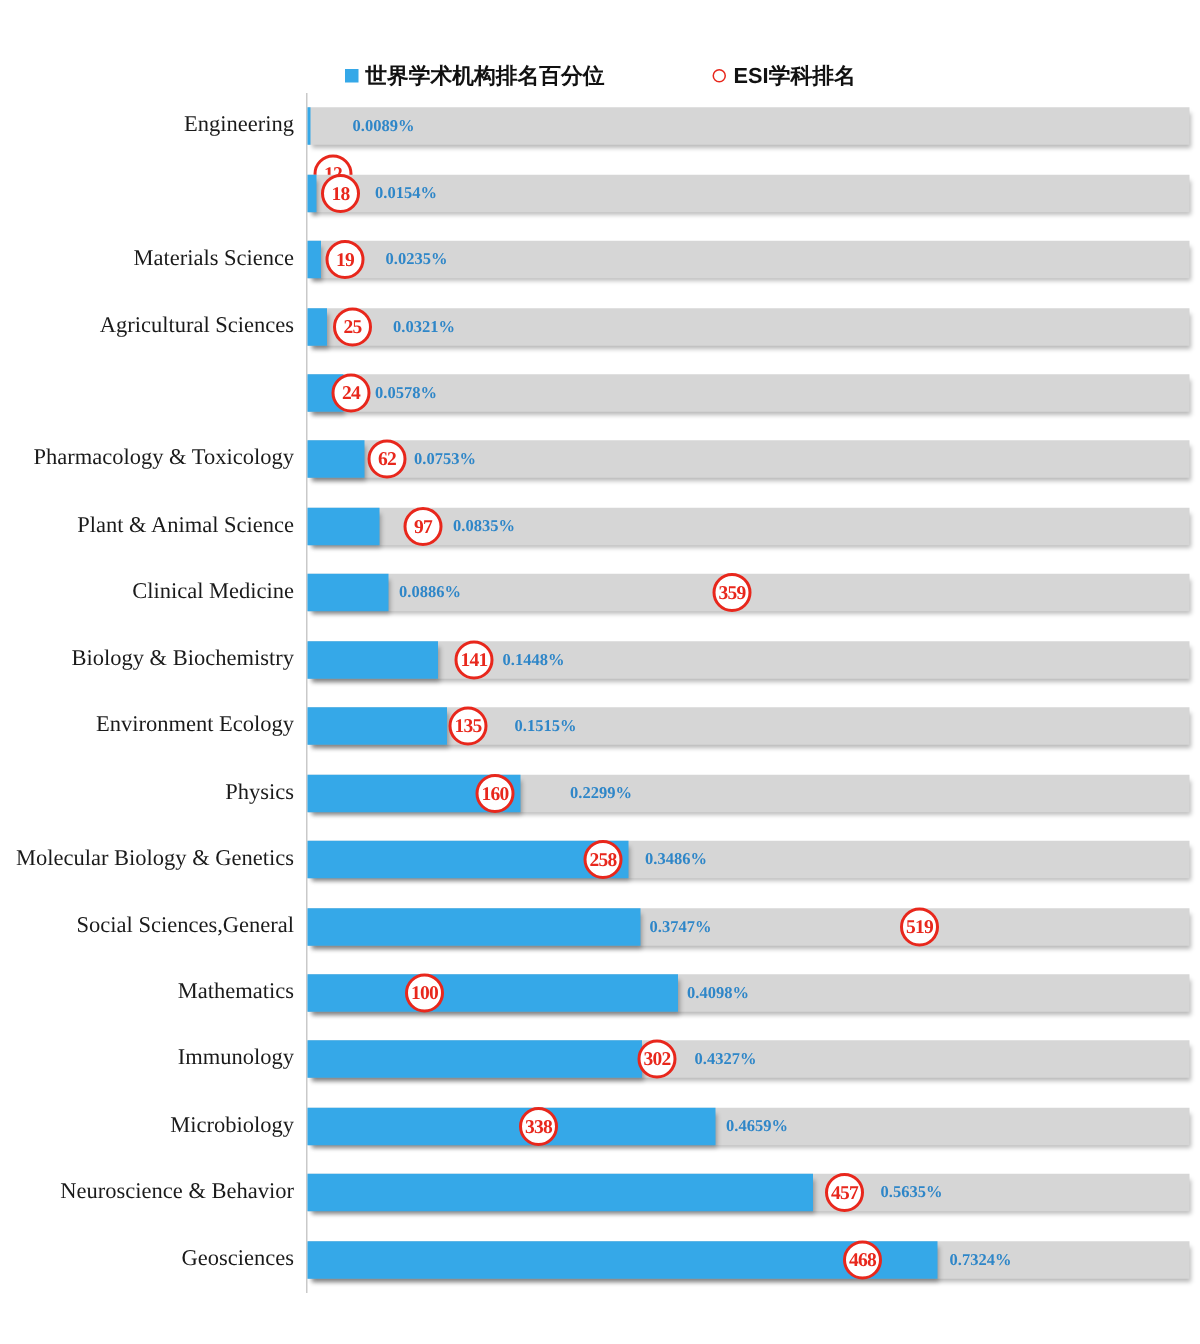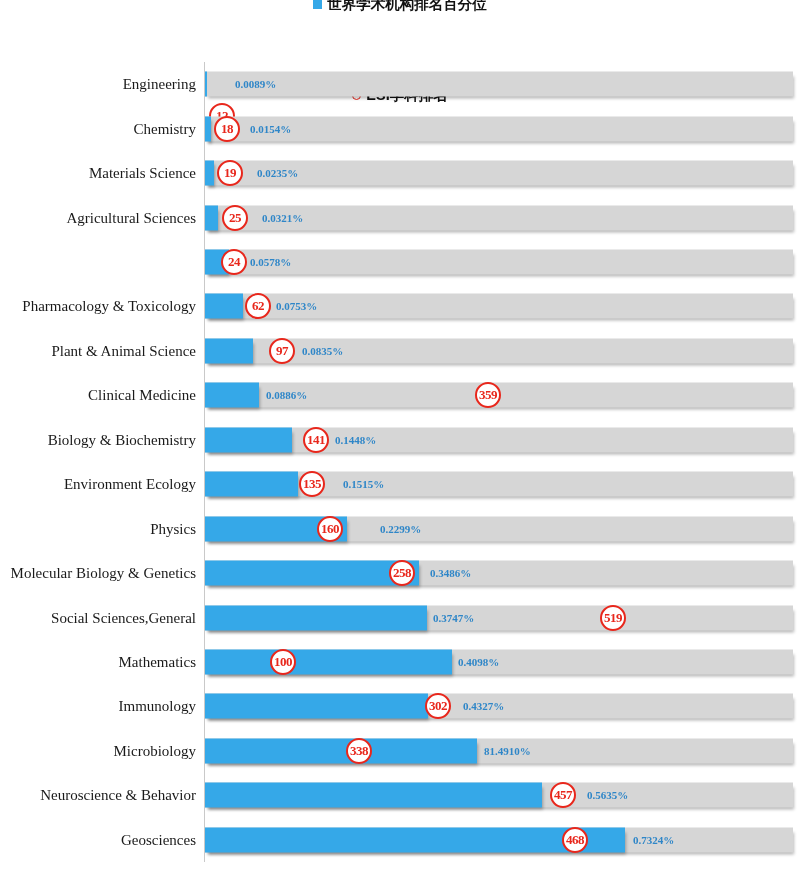--- a/index.html
+++ b/index.html
@@ -26,21 +26,20 @@
   .legend {
     position: absolute;
     left: 0;
     top: 38px;
     width: 800px;
     height: 24px;
     display: flex;
     justify-content: center;
     align-items: center;
     gap: 72px;
-    flex-direction: column;
   }
   .legend-item {
     display: flex;
     align-items: center;
     gap: 5px;
     white-space: nowrap;
   }
   .legend-swatch-square {
     width: 9px;
     height: 9px;
@@ -179,21 +178,20 @@
     <div id="rows-container">
         <div class="row" style="top: 0px; height: 44.4444px;">
           <div class="cat-label">Engineering</div>
           <div class="track">
             <div class="bar" title="Engineering 0.0089%" style="width: 2px; background: rgb(53, 168, 232);"></div>
           </div>
           <div class="value-label" style="left: 235px;">0.0089%</div>
           <div class="rank-marker" style="left: 222px; margin-top: 32px;">12</div>
         </div>
         <div class="row" style="top: 44.4444px; height: 44.4444px;">
-          <div class="cat-label">Chemistry</div>
           <div class="track">
             <div class="bar" title="Chemistry 0.0154%" style="width: 6px; background: rgb(53, 168, 232);"></div>
           </div>
           <div class="value-label" style="left: 250px;">0.0154%</div>
           <div class="rank-marker" style="left: 227px;">18</div>
         </div>
         <div class="row" style="top: 88.8889px; height: 44.4444px;">
           <div class="cat-label">Materials Science</div>
           <div class="track">
             <div class="bar" title="Materials Science 0.0235%" style="width: 9px; background: rgb(53, 168, 232);"></div>
@@ -294,21 +292,21 @@
             <div class="bar" title="Immunology 0.4327%" style="width: 223px; background: rgb(53, 168, 232);"></div>
           </div>
           <div class="value-label" style="left: 463px;">0.4327%</div>
           <div class="rank-marker" style="left: 438px;">302</div>
         </div>
         <div class="row" style="top: 666.667px; height: 44.4444px;">
           <div class="cat-label">Microbiology</div>
           <div class="track">
             <div class="bar" title="Microbiology 0.4659%" style="width: 272px; background: rgb(53, 168, 232);"></div>
           </div>
-          <div class="value-label" style="left: 484px;">81.4910%</div>
+          <div class="value-label" style="left: 484px;">0.4659%</div>
           <div class="rank-marker" style="left: 359px;">338</div>
         </div>
         <div class="row" style="top: 711.111px; height: 44.4444px;">
           <div class="cat-label">Neuroscience &amp; Behavior</div>
           <div class="track">
             <div class="bar" title="Neuroscience &amp; Behavior 0.5635%" style="width: 337px; background: rgb(53, 168, 232);"></div>
           </div>
           <div class="value-label" style="left: 587px;">0.5635%</div>
           <div class="rank-marker" style="left: 563px;">457</div>
         </div>

